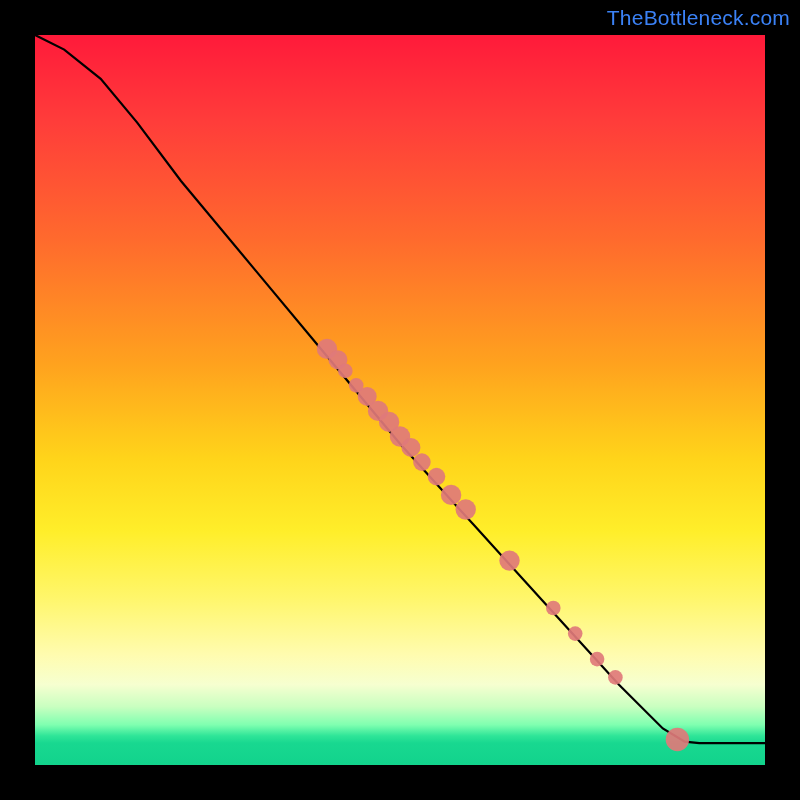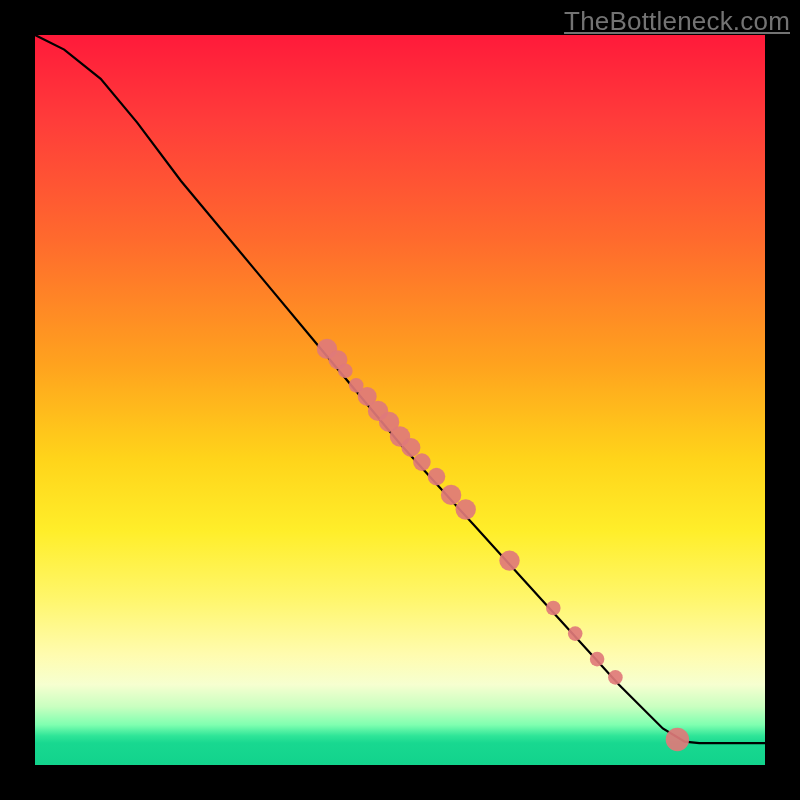--- a/index.html
+++ b/index.html
@@ -39,25 +39,24 @@
       #7fffb0 94.5%,
       #2fe598 96%,
       #18d890 97%,
       #12d38c 100%
     );
   }
   .watermark {
     position: absolute;
     top: 6px;
     right: 10px;
-    color: #737373;
-    font-size: 26px;
+    color: #3b82f6;
+    font-size: 21px;
     letter-spacing: 0.2px;
     font-weight: 500;
-    text-decoration: underline;
   }
   svg.curve {
     position: absolute;
     left: 0;
     top: 0;
     width: 730px;
     height: 730px;
     overflow: visible;
   }
 </style>

